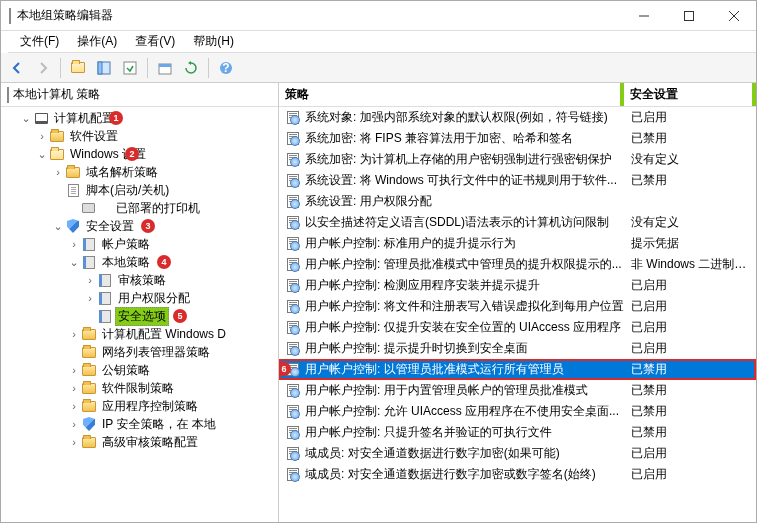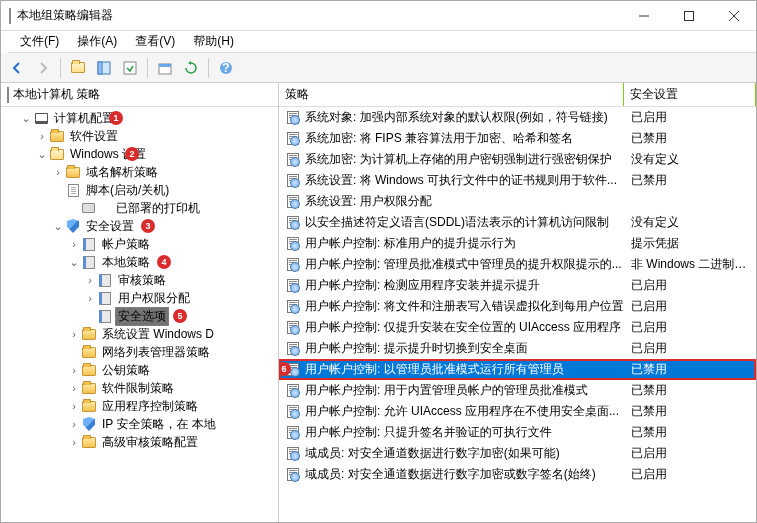--- a/index.html
+++ b/index.html
@@ -19,26 +19,26 @@
   
   .content { flex: 1; display: flex; overflow: hidden; }
   
   .treepanel { width: 278px; border-right: 1px solid #ccc; display: flex; flex-direction: column; overflow: hidden; }
   .treehdr { height: 24px; display: flex; align-items: center; padding: 0 6px; border-bottom: 1px solid #ddd; gap: 4px; background: #fff; }
   .tree { flex: 1; overflow-y: auto; overflow-x: hidden; padding: 2px 0 2px 2px; }
   .treerow { display: flex; align-items: center; height: 18px; white-space: nowrap; position: relative; }
   .treerow .tw { width: 14px; text-align: center; color: #666; font-size: 11px; cursor: pointer; flex-shrink: 0; }
   .treerow .icn { width: 16px; height: 16px; display: inline-flex; align-items: center; justify-content: center; flex-shrink: 0; margin-right: 2px; }
   .treerow .lbl { padding: 1px 3px; }
-  .treerow.sel .lbl { background: #737373; border: 1px dotted #888; padding: 0 2px; }
+  .treerow.sel .lbl { background: #84cc16; border: 1px dotted #888; padding: 0 2px; }
   .badge { position: absolute; width: 14px; height: 14px; border-radius: 50%; background: #d92b2b; color: #fff; font-size: 9px; font-weight: bold; display: flex; align-items: center; justify-content: center; z-index: 5; }
   
   .listpanel { flex: 1; display: flex; flex-direction: column; overflow: hidden; }
   .listhdr { height: 24px; display: flex; border-bottom: 1px solid #ddd; background: #fff; }
-  .listhdr .col { display: flex; align-items: center; padding: 0 6px; border-right: 1px solid #84cc16; }
+  .listhdr .col { display: flex; align-items: center; padding: 0 6px; border-right: 4px solid #84cc16; font-weight: bold; }
   .listhdr .col1 { width: 345px; }
   .listhdr .col2 { flex: 1; }
   .list { flex: 1; overflow-y: auto; overflow-x: hidden; position: relative; }
   .listrow { display: flex; align-items: center; height: 21px; position: relative; }
   .listrow .icn { width: 16px; height: 16px; margin: 0 4px 0 6px; flex-shrink: 0; display: inline-flex; align-items: center; justify-content: center; }
   .listrow .c1 { width: 326px; overflow: hidden; text-overflow: ellipsis; white-space: nowrap; }
   .listrow .c2 { flex: 1; overflow: hidden; text-overflow: ellipsis; white-space: nowrap; }
   .listrow.sel { background: #0078d7; color: #fff; }
   .listrow.hl { outline: 2px solid #d92b2b; outline-offset: -2px; }
   
@@ -241,21 +241,21 @@
             <span class="i-book"></span>
           </span>
           <span class="lbl">安全选项</span>
           <span class="badge" style="left: 170px; top: 2px;">5</span>
         </div>
         <div class="treerow" style="padding-left: 64px;">
           <span class="tw">›</span>
           <span class="icn">
             <span class="i-folder"></span>
           </span>
-          <span class="lbl">系统设置 Windows D</span>
+          <span class="lbl">计算机配置 Windows D</span>
         </div>
         <div class="treerow" style="padding-left: 64px;">
           <span class="tw"></span>
           <span class="icn">
             <span class="i-folder"></span>
           </span>
           <span class="lbl">网络列表管理器策略</span>
         </div>
         <div class="treerow" style="padding-left: 64px;">
           <span class="tw">›</span>

